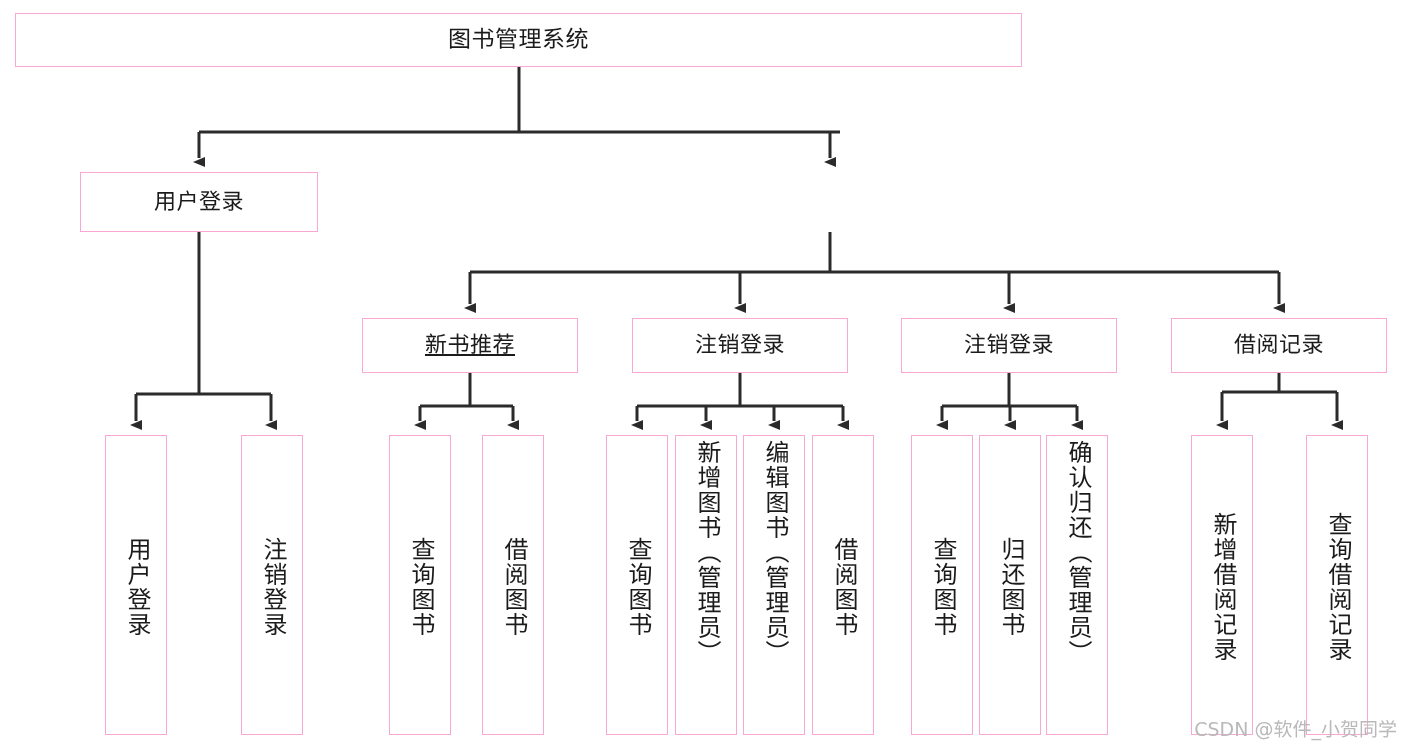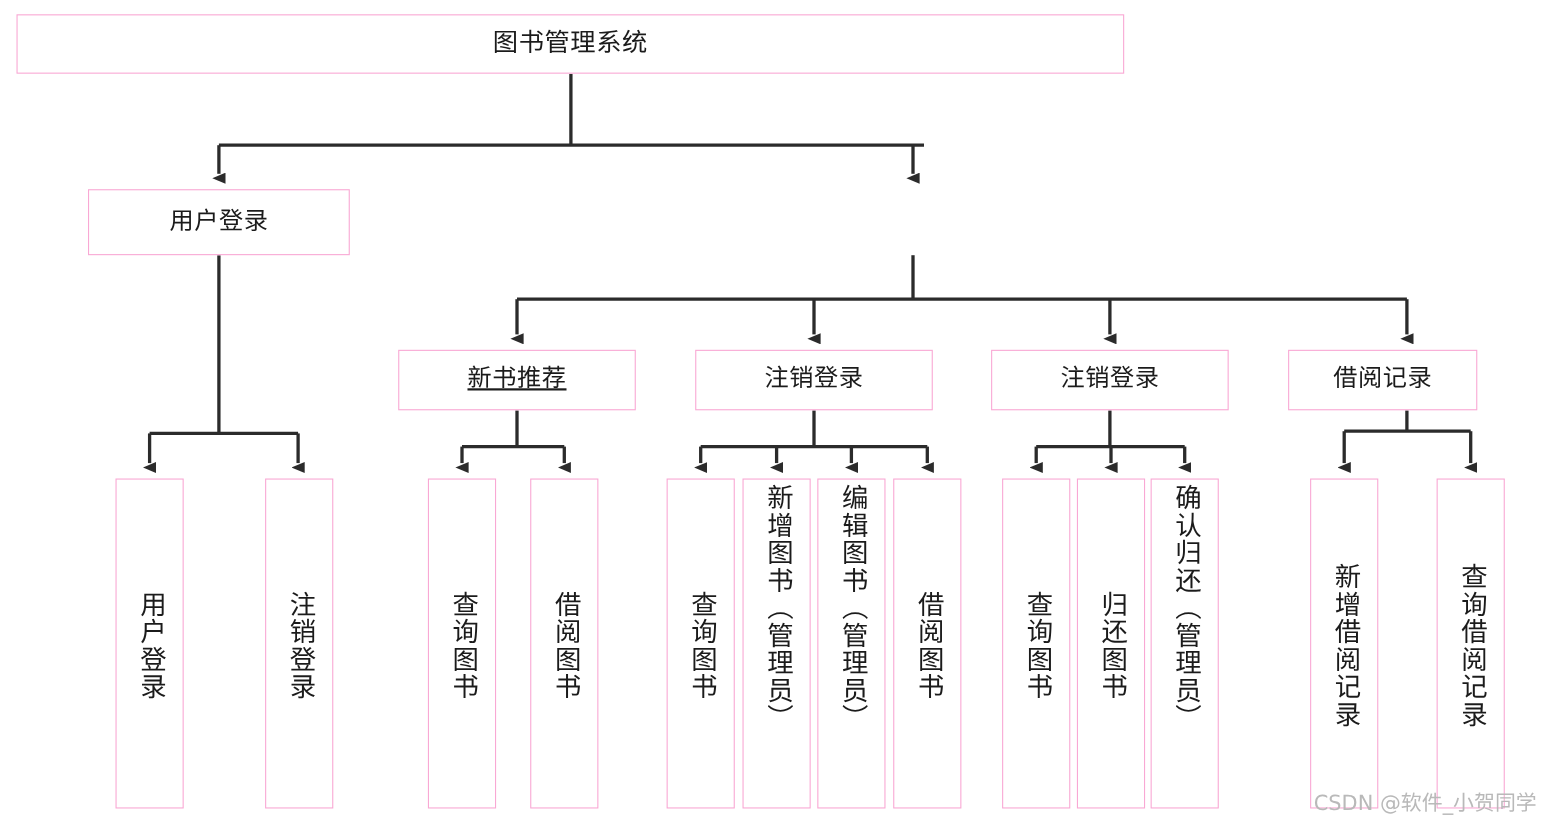--- a/index.html
+++ b/index.html
@@ -141,21 +141,21 @@
 
   <div class="node horiz" style="left:362px; top:318px; width:216px; height:55px;text-decoration:underline;">
     <span>新书推荐</span>
   </div>
   <div class="node horiz" style="left:632px; top:318px; width:216px; height:55px;">
     <span>注销登录</span>
   </div>
   <div class="node horiz" style="left:901px; top:318px; width:216px; height:55px;">
     <span>注销登录</span>
   </div>
-  <div class="node horiz" style="left:1171px; top:318px; width:172px; height:55px;">
+  <div class="node horiz" style="left:1171px; top:318px; width:216px; height:55px;">
     <span>借阅记录</span>
   </div>
 
   <div class="node vert centered" style="left:105px; top:435px; width:62px; height:300px;">
     <span class="vtext">用户登录</span>
   </div>
   <div class="node vert centered" style="left:241px; top:435px; width:62px; height:300px;">
     <span class="vtext">注销登录</span>
   </div>
 

